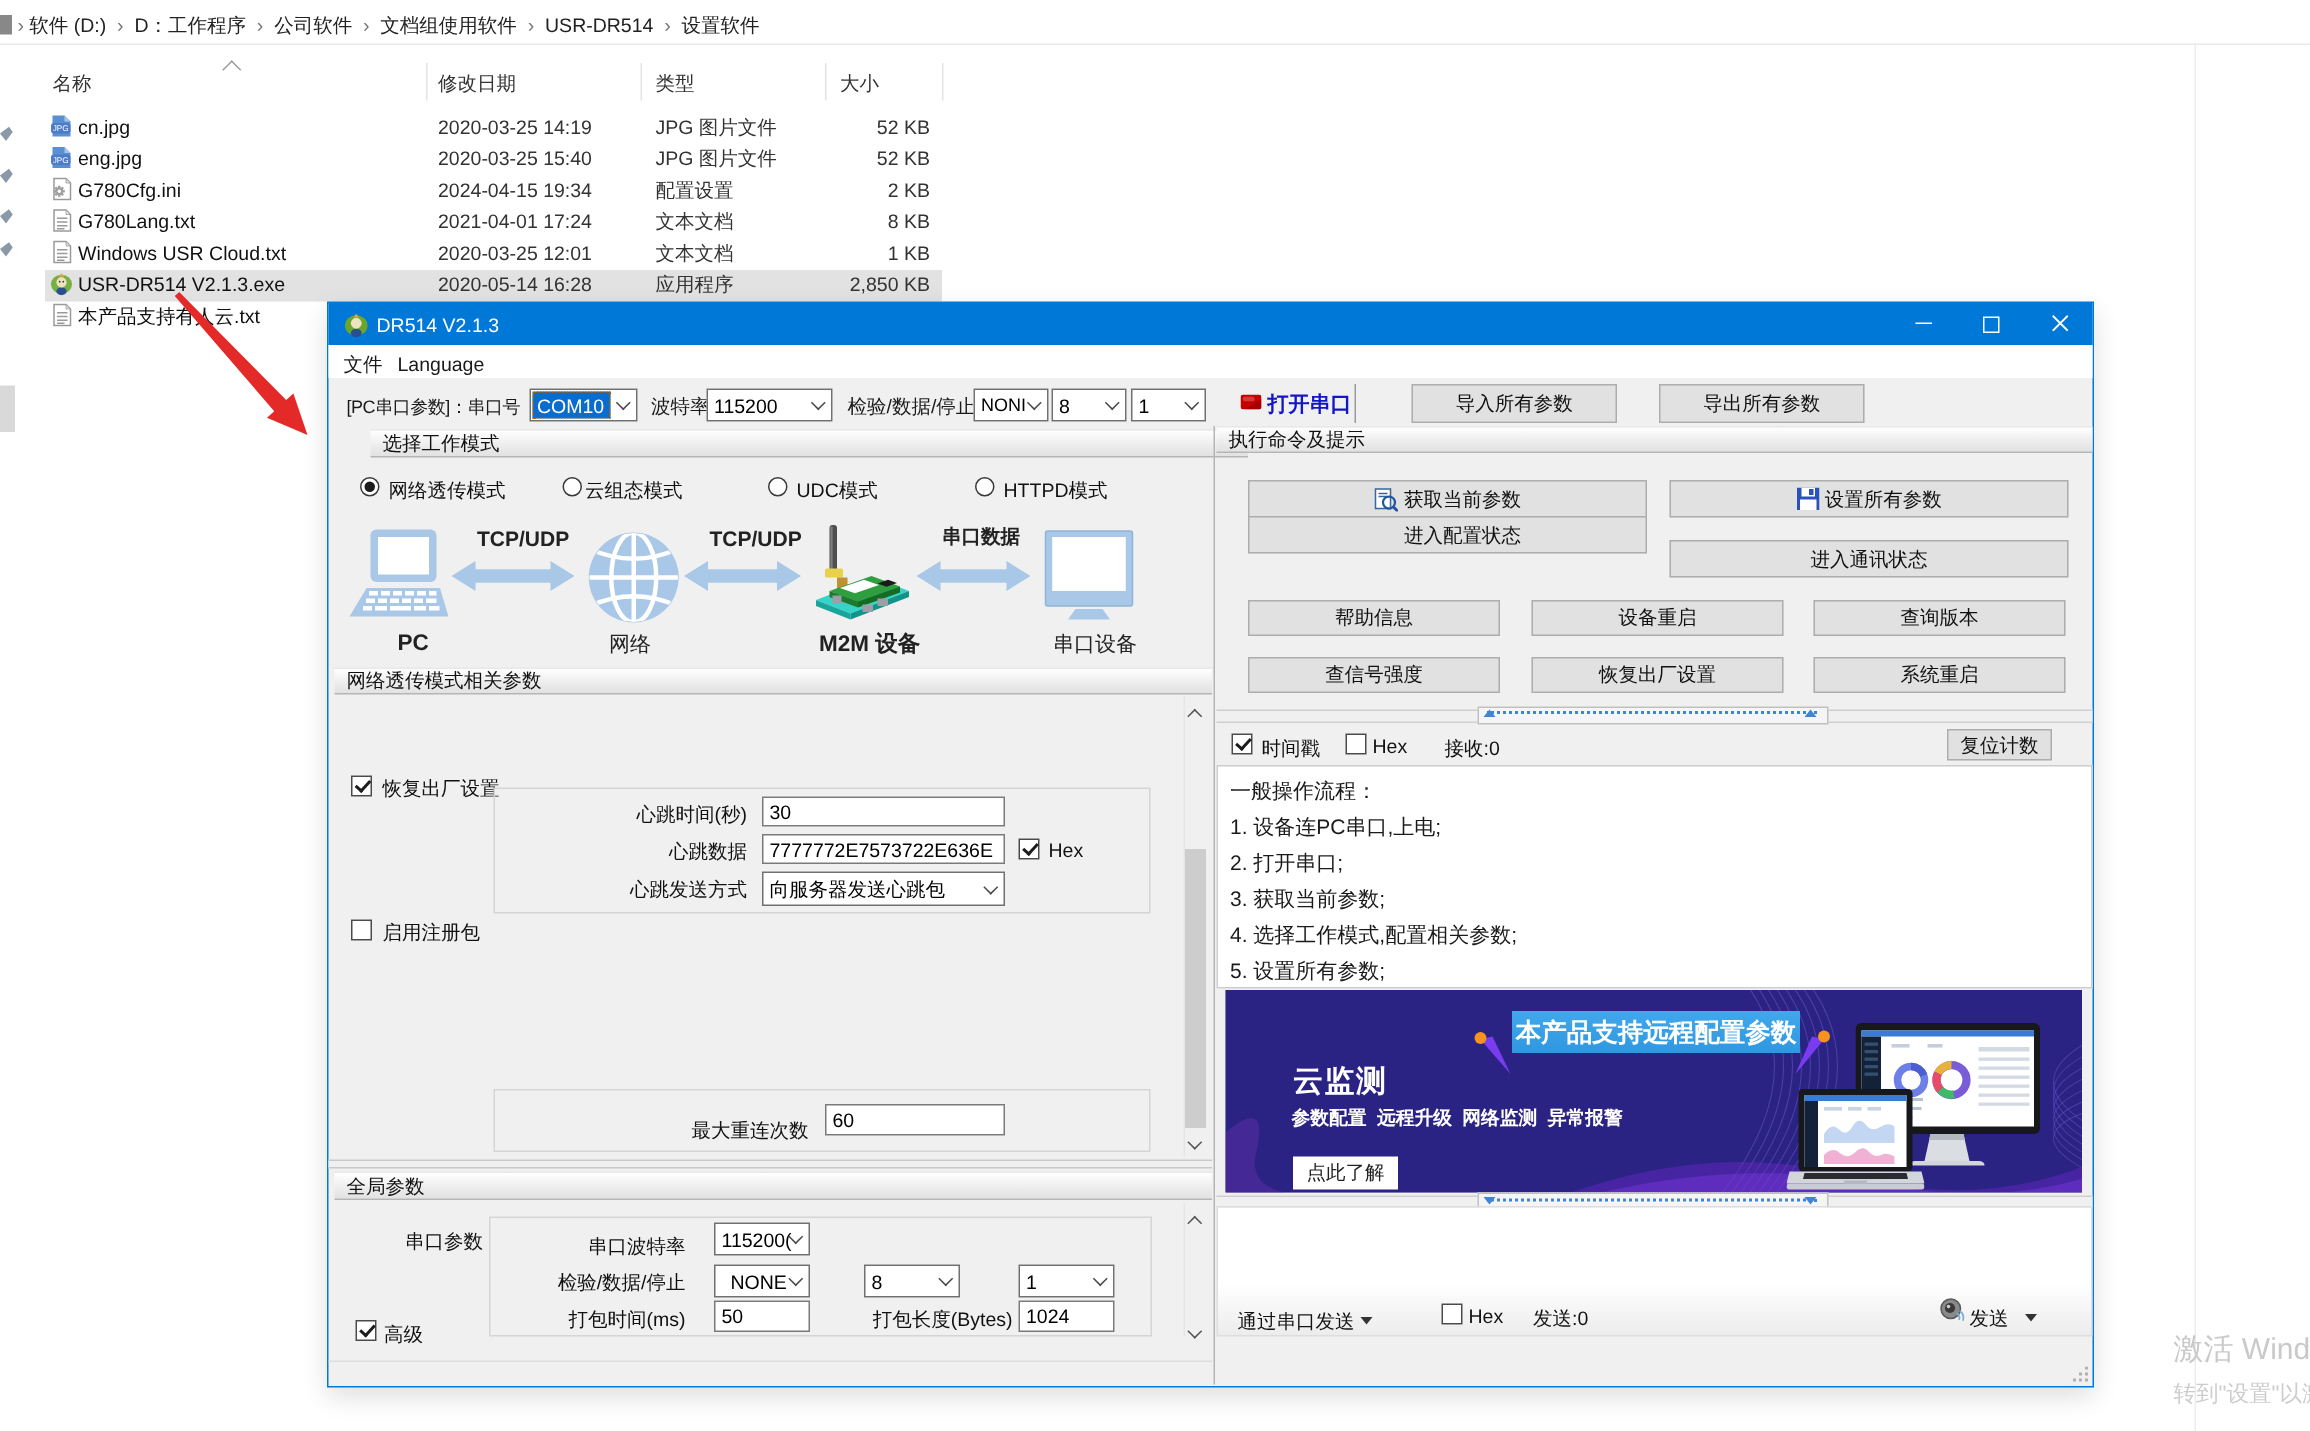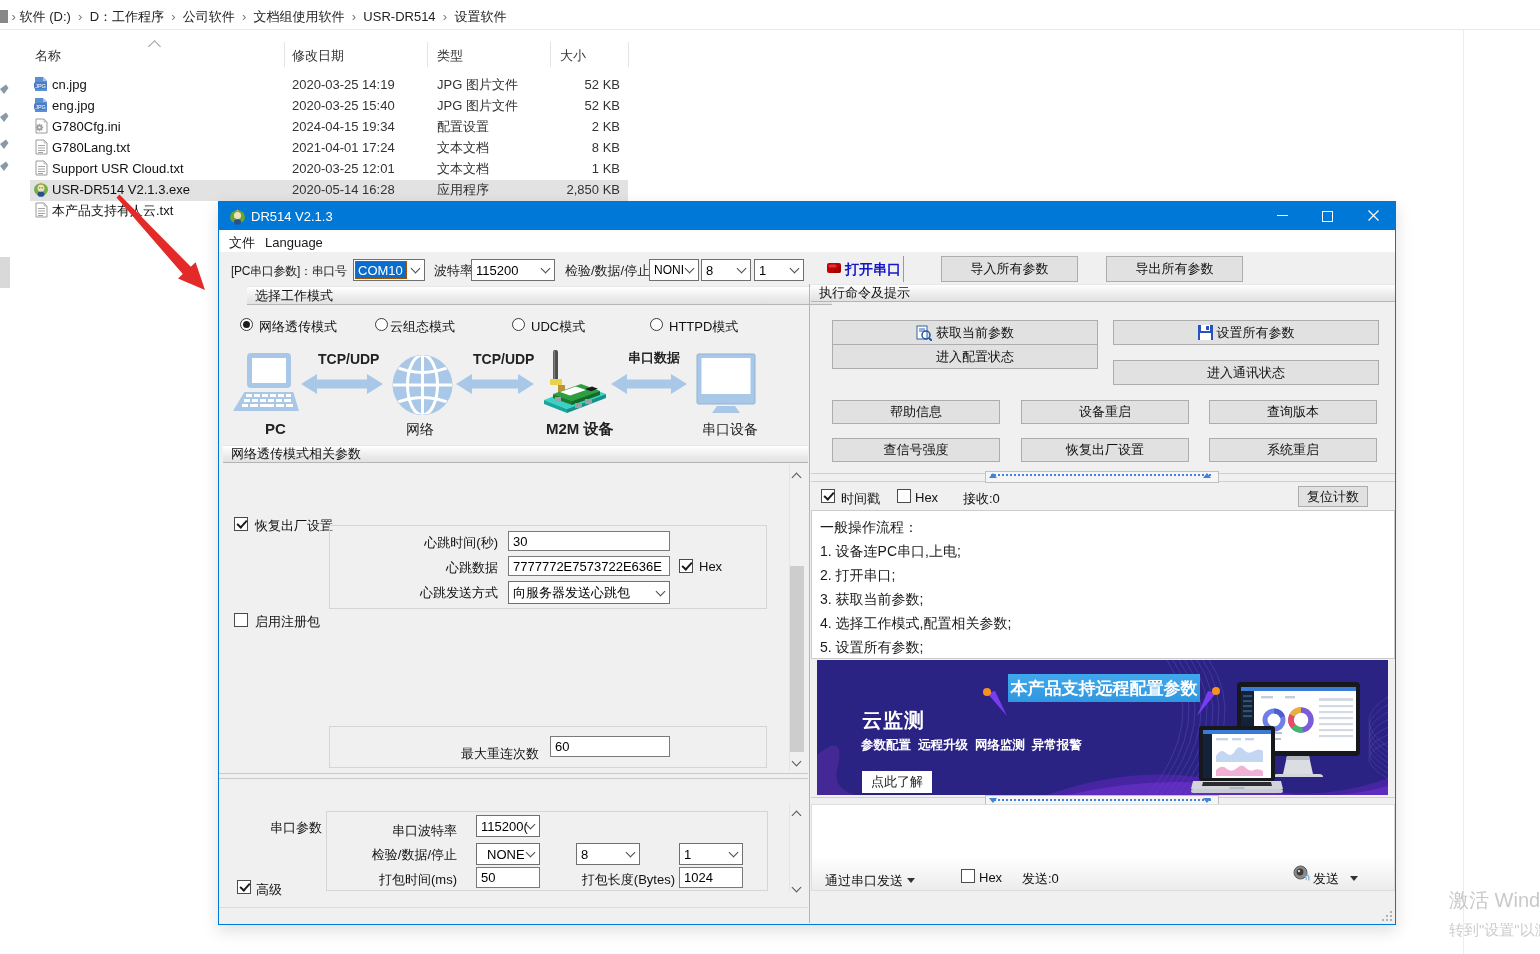--- a/index.html
+++ b/index.html
@@ -108,21 +108,21 @@
       <div class="abs" style="left:33px;top:160px;width:16px;height:16px;"><svg width="16" height="16" viewBox="0 0 16 16">
           <path d="M3,1 h8 l3,3 v11 h-11 z" fill="#fff" stroke="#9a9a9a"></path>
           <path d="M11,1 l3,3 h-3 z" fill="#e0e0e0" stroke="#9a9a9a" stroke-width="0.5"></path>
           <g stroke="#9a9a9a" stroke-width="0.9">
             <line x1="5" y1="6.5" x2="12" y2="6.5"></line>
             <line x1="5" y1="9" x2="12" y2="9"></line>
             <line x1="5" y1="11.5" x2="12" y2="11.5"></line>
             <line x1="5" y1="13.5" x2="10" y2="13.5"></line>
           </g>
         </svg></div>
-      <div class="t" style="left:52px;top:161px;color:#111;">Support USR Cloud.txt</div>
+      <div class="t" style="left:52px;top:161px;color:#111;">Windows USR Cloud.txt</div>
       <div class="t" style="left:292px;top:161px;color:#333;">2020-03-25 12:01</div>
       <div class="t" style="left:437px;top:161px;color:#333;">文本文档</div>
       <div class="t" style="left:538px;top:161px;width:82px;text-align:right;color:#333;">1 KB</div>
       <div class="abs" style="left:33px;top:181px;width:16px;height:16px;"><svg width="16" height="16" viewBox="0 0 16 16">
           <ellipse cx="8" cy="8.5" rx="7" ry="6.3" fill="#76b043"></ellipse>
           <ellipse cx="8" cy="13.2" rx="3.4" ry="2.6" fill="#2a4f8f"></ellipse>
           <circle cx="8" cy="7.2" r="3.4" fill="#efe2c0"></circle>
           <path d="M6.2,3.5 L8,1.2 L9.8,3.5 Z" fill="#e8a33d"></path>
           <circle cx="6.8" cy="6.8" r="0.6" fill="#333"></circle>
           <circle cx="9.2" cy="6.8" r="0.6" fill="#333"></circle>
@@ -305,20 +305,21 @@
   <div class="gbox" style="left:110px;top:524px;width:438px;height:42px;"></div>
   <div class="lblr" style="left:120px;top:543px;width:200px;">最大重连次数</div>
   <div class="input" style="left:331px;top:534px;width:120px;height:21px;">60</div>
 
   <div class="abs" style="left:570px;top:262px;width:15px;height:307px;background:#f0f0f0;border-left:1px solid #e5e5e5;"></div>
   <div class="chevu" style="left:574px;top:272px;transform:rotate(-135deg);"></div>
   <div class="abs" style="left:571px;top:364px;width:14px;height:186px;background:#cdcdcd;"></div>
   <div class="chevu" style="left:574px;top:556px;transform:rotate(45deg);"></div>
 
   <div class="abs" style="left:0;top:571px;width:589px;height:6px;background:#f0f0f0;border-top:1px solid #c9c9c9;border-bottom:1px solid #c9c9c9;box-sizing:border-box;"></div>
+  <div class="hdr" style="left:4px;top:579px;width:585px;height:19px;">全局参数</div>
 
   <div class="lbl" style="left:51px;top:617px;">串口参数</div>
   <div class="gbox" style="left:107px;top:609px;width:442px;height:80px;"></div>
   <div class="lblr" style="left:120px;top:620px;width:118px;">串口波特率</div>
   <div class="combo" style="left:257px;top:613px;width:64px;height:22px;">115200(<span class="chev"></span></div>
   <div class="lblr" style="left:120px;top:644px;width:118px;">检验/数据/停止</div>
   <div class="combo" style="left:257px;top:641px;width:64px;height:22px;padding-left:10px;">NONE<span class="chev"></span></div>
   <div class="combo" style="left:357px;top:641px;width:64px;height:22px;">8<span class="chev"></span></div>
   <div class="combo" style="left:460px;top:641px;width:64px;height:22px;">1<span class="chev"></span></div>
   <div class="lblr" style="left:120px;top:669px;width:118px;">打包时间(ms)</div>

